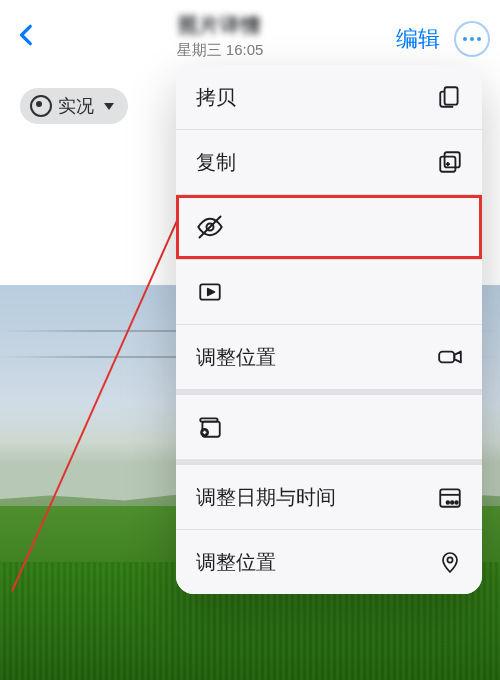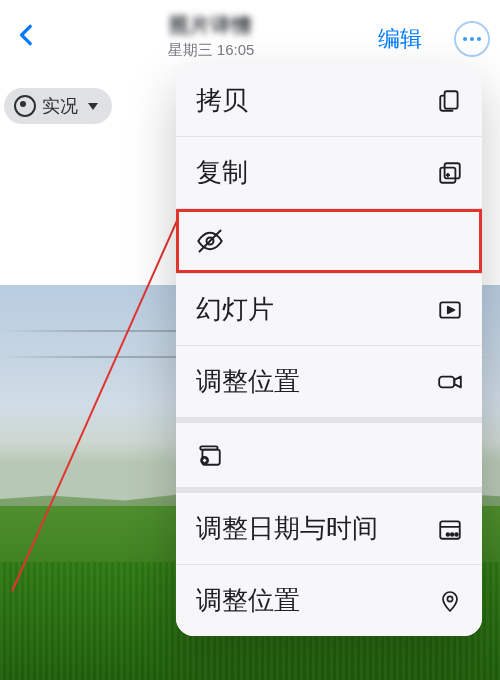--- a/index.html
+++ b/index.html
@@ -43,39 +43,39 @@
   }
   .title-main {
     font-size:20px; font-weight:600; color:#2d2f33;
     filter: blur(3px);
     letter-spacing:1px;
   }
   .title-sub {
     font-size:15px; color:#7a7c82; margin-top:2px;
   }
   .header-right {
-    display:flex; align-items:center; gap:32px;margin-top:8px;
+    display:flex; align-items:center; gap:14px;margin-top:8px;
   }
   .edit-link {
     font-size:22px; color:#007aff;
   }
   .more-circle {
     width:32px; height:32px; border-radius:50%;
     border:2px solid #a8cff6;
     color:#3a99f2;
     display:flex; align-items:center; justify-content:center;
     font-size:18px; font-weight:700;
     letter-spacing:1px;
   }
   .more-dot { width:4px; height:4px; background:#3a99f2; border-radius:50%; margin:0 1.5px; }
 
   
   .live-badge {
     position:absolute;
-    top:88px; left:4px;
+    top:88px; left:20px;
     background:#e0e1e3;
     color:#2e3033;
     border-radius:18px;
     padding:6px 14px 6px 10px;
     font-size:18px;
     display:flex; align-items:center; gap:6px;
     z-index:5;
   }
   .live-icon {
     width:18px; height:18px;
@@ -145,21 +145,21 @@
     width:306px;
     background:#f6f6f8;
     border-radius:18px;
     box-shadow:0 20px 50px rgba(0,0,0,0.22);
     z-index:20;
     overflow:hidden;
   }
   .menu-item {
     display:flex; align-items:center; justify-content:flex-start;
     padding:18px 18px 18px 20px;
-    font-size:26px;
+    font-size:20px;
     color:#1d1f23;
     border-bottom:1px solid rgba(0,0,0,0.08);
     background:#f7f7f9;
   }
   .menu-item:last-child { border-bottom:none; }
   .menu-item.section-break {
     border-bottom:6px solid #e2e2e6;
   }
   .menu-highlight {
     box-shadow: inset 0 0 0 3px #e3332f;
@@ -245,21 +245,20 @@
       <span class="menu-icon">
         <svg viewBox="0 0 24 24" width="28" height="28" fill="none" stroke="currentColor" stroke-width="1.7" stroke-linecap="round">
           <path d="M2 12s4-7 10-7 10 7 10 7-4 7-10 7S2 12 2 12z"></path>
           <circle cx="12" cy="12" r="3"></circle>
           <line x1="3" y1="21" x2="21" y2="3"></line>
         </svg>
       </span>
     </div>
 
     <div class="menu-item">
-      <span class="menu-label">幻灯片</span>
       <span class="menu-icon">
         <svg viewBox="0 0 24 24" width="26" height="26" fill="none" stroke="currentColor" stroke-width="1.7" stroke-linejoin="round">
           <rect x="3" y="5" width="18" height="14" rx="2"></rect>
           <polygon points="10 9 16 12 10 15" fill="currentColor"></polygon>
         </svg>
       </span>
     </div>
 
     <div class="menu-item section-break">
       <span class="menu-label">调整位置</span>

